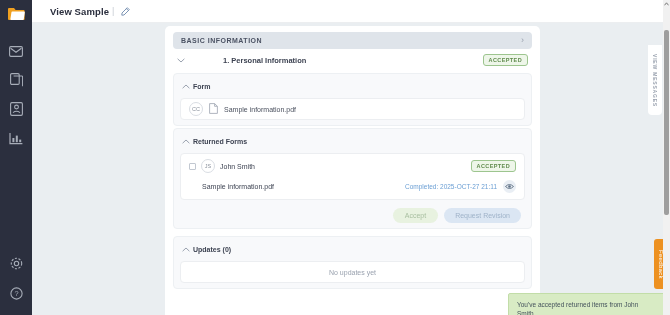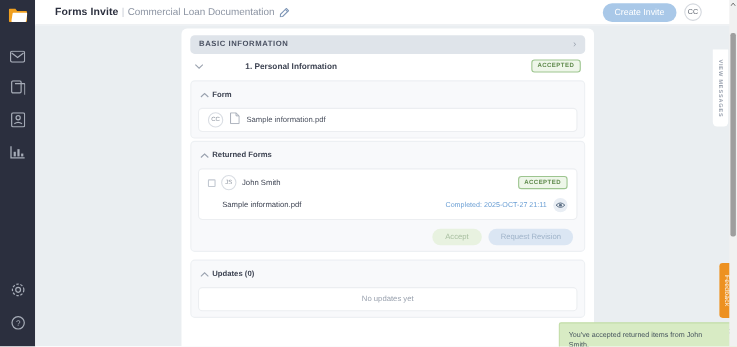--- a/index.html
+++ b/index.html
@@ -264,33 +264,28 @@
               <text x="6.5" y="9.3" font-size="7.4" fill="#a7adb8" text-anchor="middle" font-family="Liberation Sans, sans-serif">?</text>
             </svg>
         </span>
       </div>
     </div>
   </div>
 
   <div class="pane">
 
     <div class="topbar">
-      <span class="title-main">Forms Invite</span>
+      <span class="title-main">View Sample</span>
       <span class="title-sep">|</span>
-      <span class="title-sub">Commercial Loan Documentation</span>
       <span class="pencil">
         <svg width="9" height="9" viewBox="0 0 9 9">
             <path d="M6.3 0.7 L8.3 2.7 L3 8 L0.8 8.2 L1 6 Z" fill="none" stroke="#7d95b5" stroke-width="1"></path>
             <path d="M5.4 1.6 L7.4 3.6" stroke="#7d95b5" stroke-width="1"></path>
           </svg>
       </span>
-      <div class="topbar-right">
-        <button class="btn-create">Create Invite</button>
-        <div class="avatar-cc">CC</div>
-      </div>
     </div>
 
     <div class="content">
 
       <div class="card">
 
         <div class="sec-head">
           <span class="sec-head-label">BASIC INFORMATION</span>
           <span class="sec-head-chev">›</span>
         </div>

